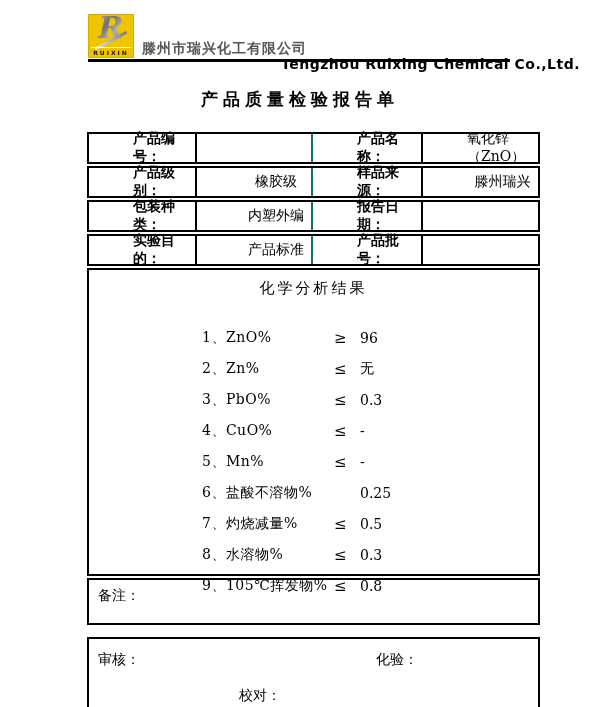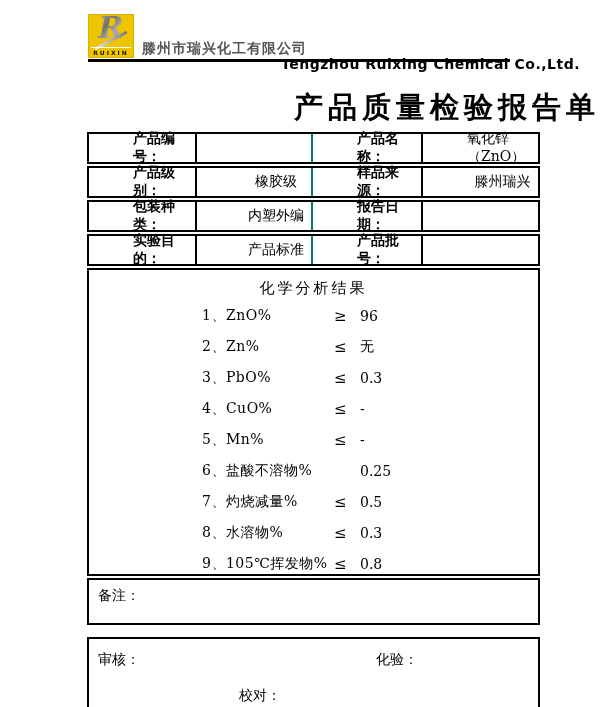--- a/index.html
+++ b/index.html
@@ -38,37 +38,37 @@
     letter-spacing:1px; color:#565656;
   }
   .company-en {
     position:absolute; left:281px; top:56px;
     font-family:"DejaVu Sans", sans-serif; font-weight:bold; font-size:14px;
     letter-spacing:.5px; color:#000;
   }
   .header-rule { position:absolute; left:88px; top:59px; width:422px; height:3px; background:#000; }
   
   .title {
-    position:absolute; left:0; top:88px; width:100%; text-align:right;
-    font-family:"DejaVu Sans", sans-serif; font-weight:bold; font-size:29px;
+    position:absolute; left:0; top:88px; width:100%; text-align:center;
+    font-family:"DejaVu Sans", sans-serif; font-weight:bold; font-size:17px;
     letter-spacing:5px;
   }
   
   .report { position:absolute; left:87px; top:132px; width:453px; }
   .info-row { display:flex; border:2px solid #000; height:32px; margin-bottom:2px; background:#fff; }
   .cell { display:flex; align-items:center; justify-content:center; height:100%;padding-left:44px; }
   .c1 { width:106px; }
   .c2 { width:116px; border-left:2px solid #000; }
   .c3 { width:110px; border-left:2px solid #0f766e; }
   .c4 { flex:1; border-left:2px solid #000; }
   .lbl { font-family:"DejaVu Sans", sans-serif; font-weight:bold; font-size:14px; }
   .val { font-family:"DejaVu Serif", serif; font-size:14px; }
   .analysis { border:2px solid #000; height:308px; margin-bottom:2px; background:#fff; }
   .analysis-title { margin-top:9px; text-align:center; font-size:15px; letter-spacing:3px; }
-  .analysis-list { margin-top:2px; }
+  .analysis-list { margin-top:24px; }
   .a-item { display:flex; align-items:center; height:31px; margin-left:113px; font-size:14px; }
   .a-name { width:132px; white-space:nowrap; letter-spacing:.5px; }
   .a-sym { width:26px; text-align:left; font-size:15px; }
   .a-val { width:82px; }
   .remark-box { border:2px solid #000; height:47px; margin-bottom:12px; padding:7px 0 0 9px; font-size:14px; background:#fff; }
   .footer-box { position:relative; border:2px solid #000; height:76px; font-size:14px; background:#fff; }
   .f-lbl { position:absolute; top:12px; }
   .f-review { left:9px; }
   .f-proof { left:150px;margin-top:36px; }
   .f-test { left:287px; }

